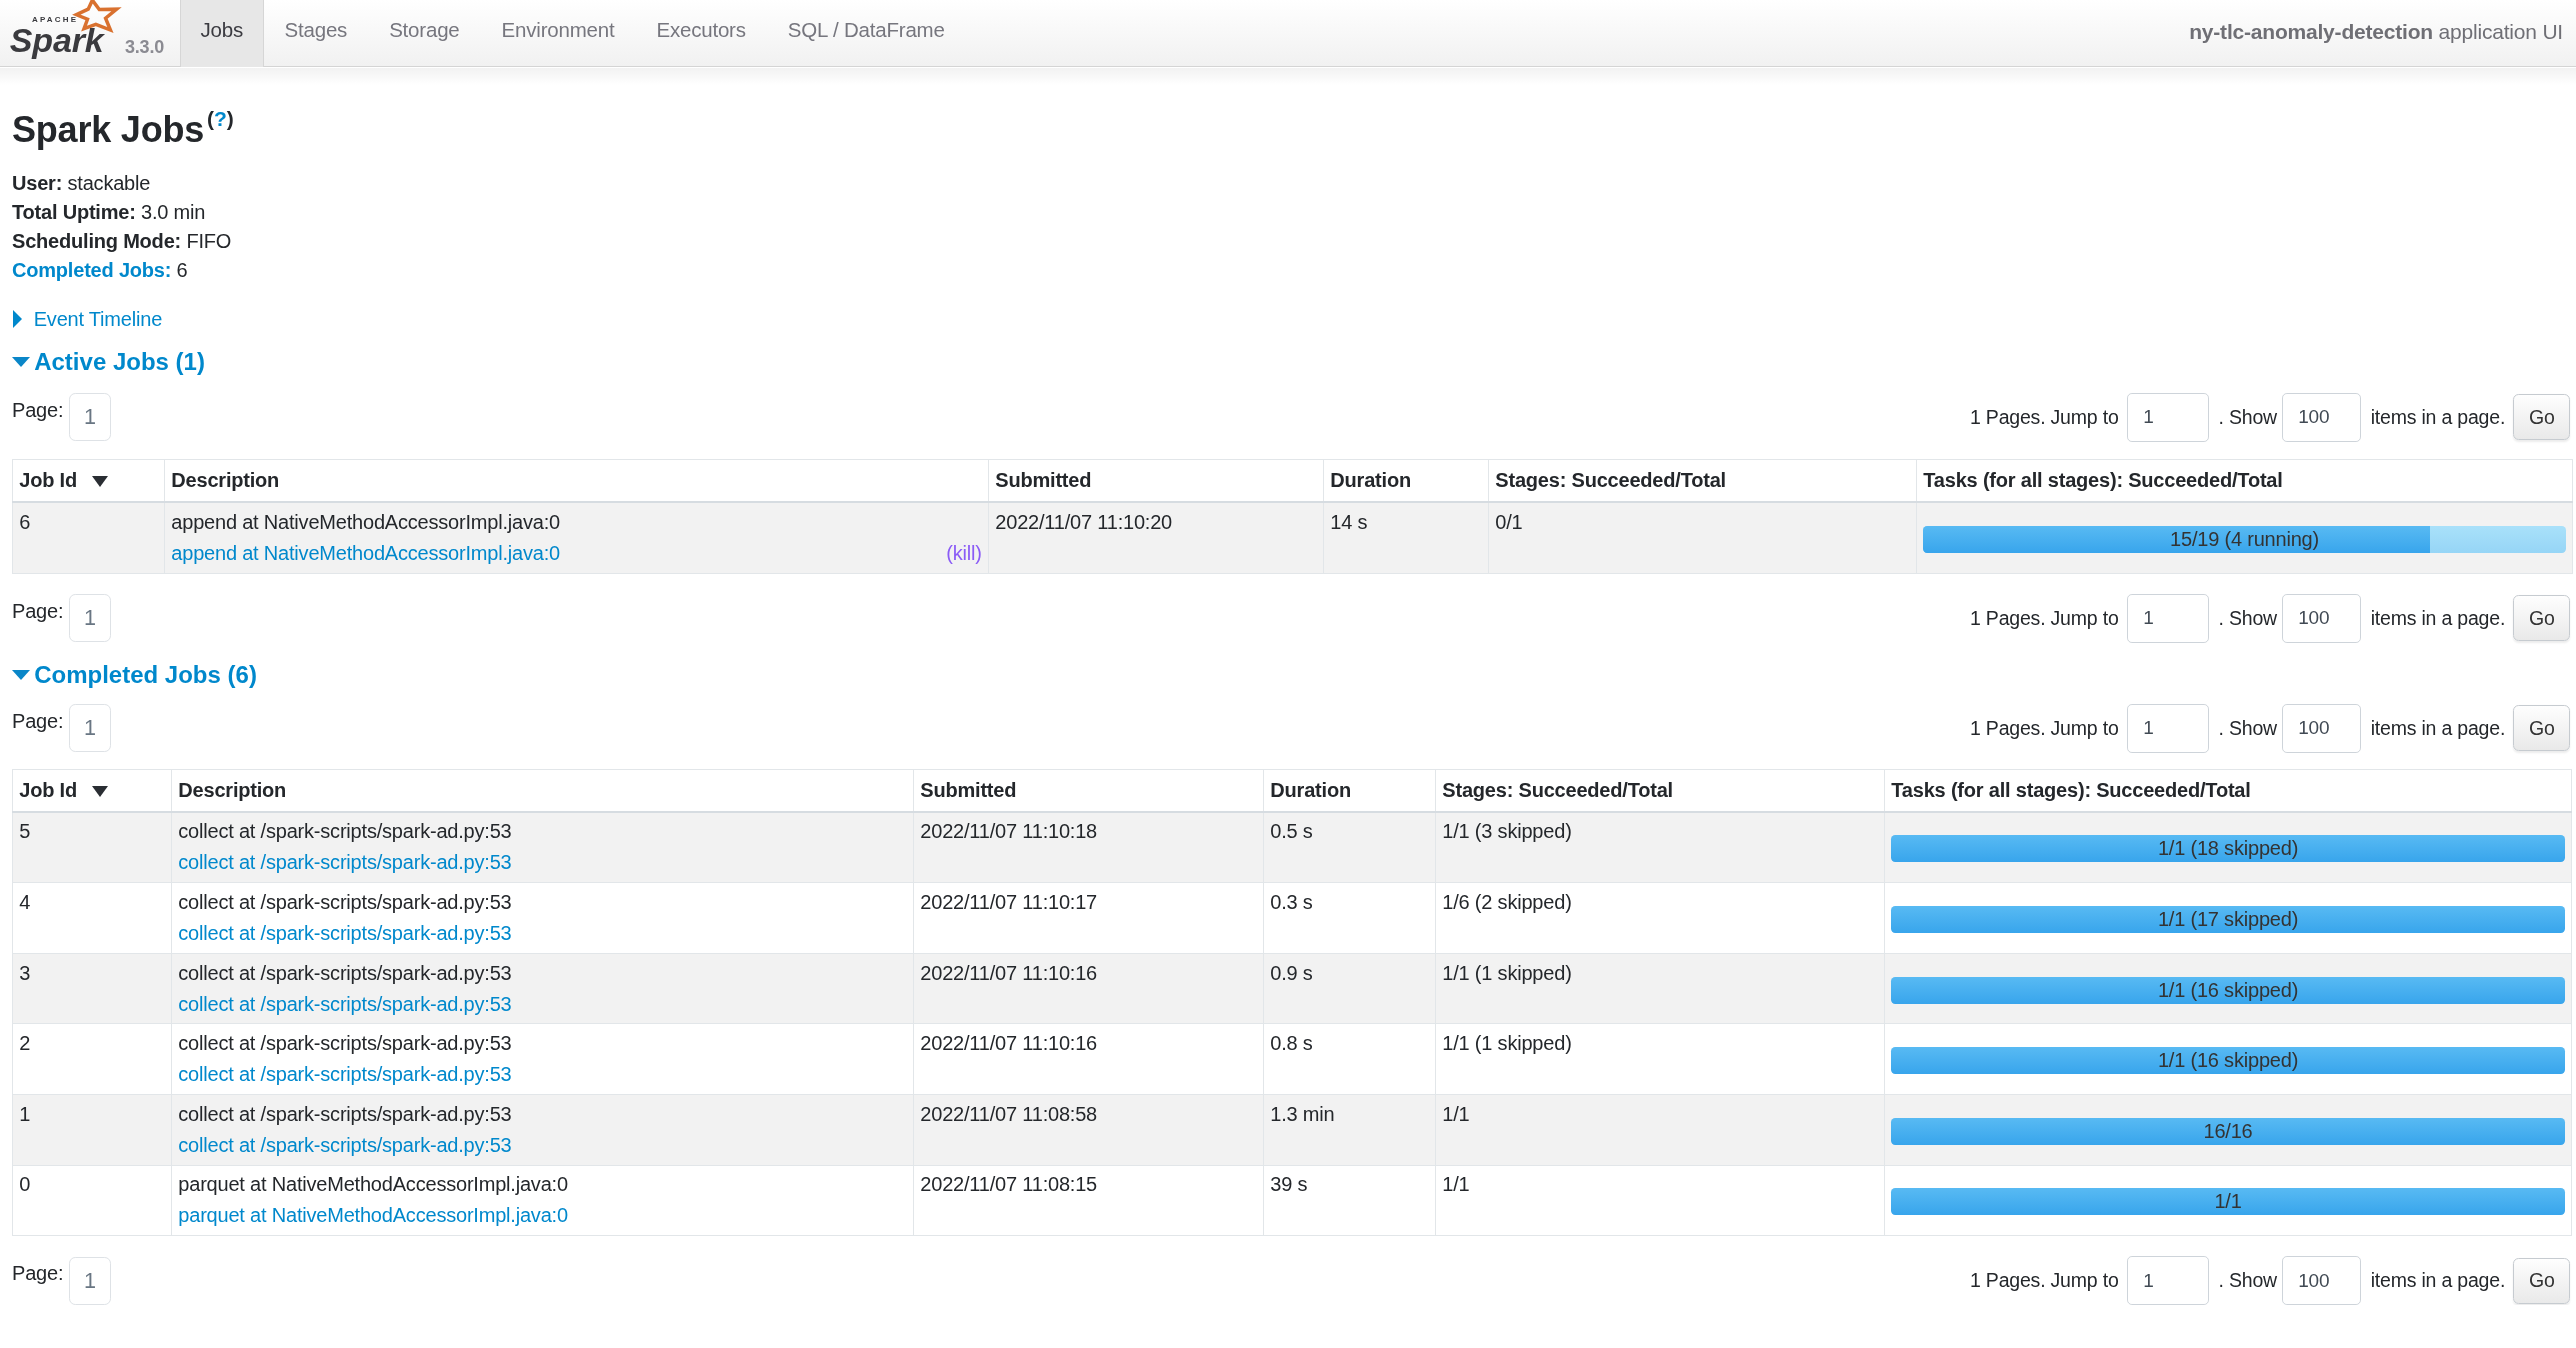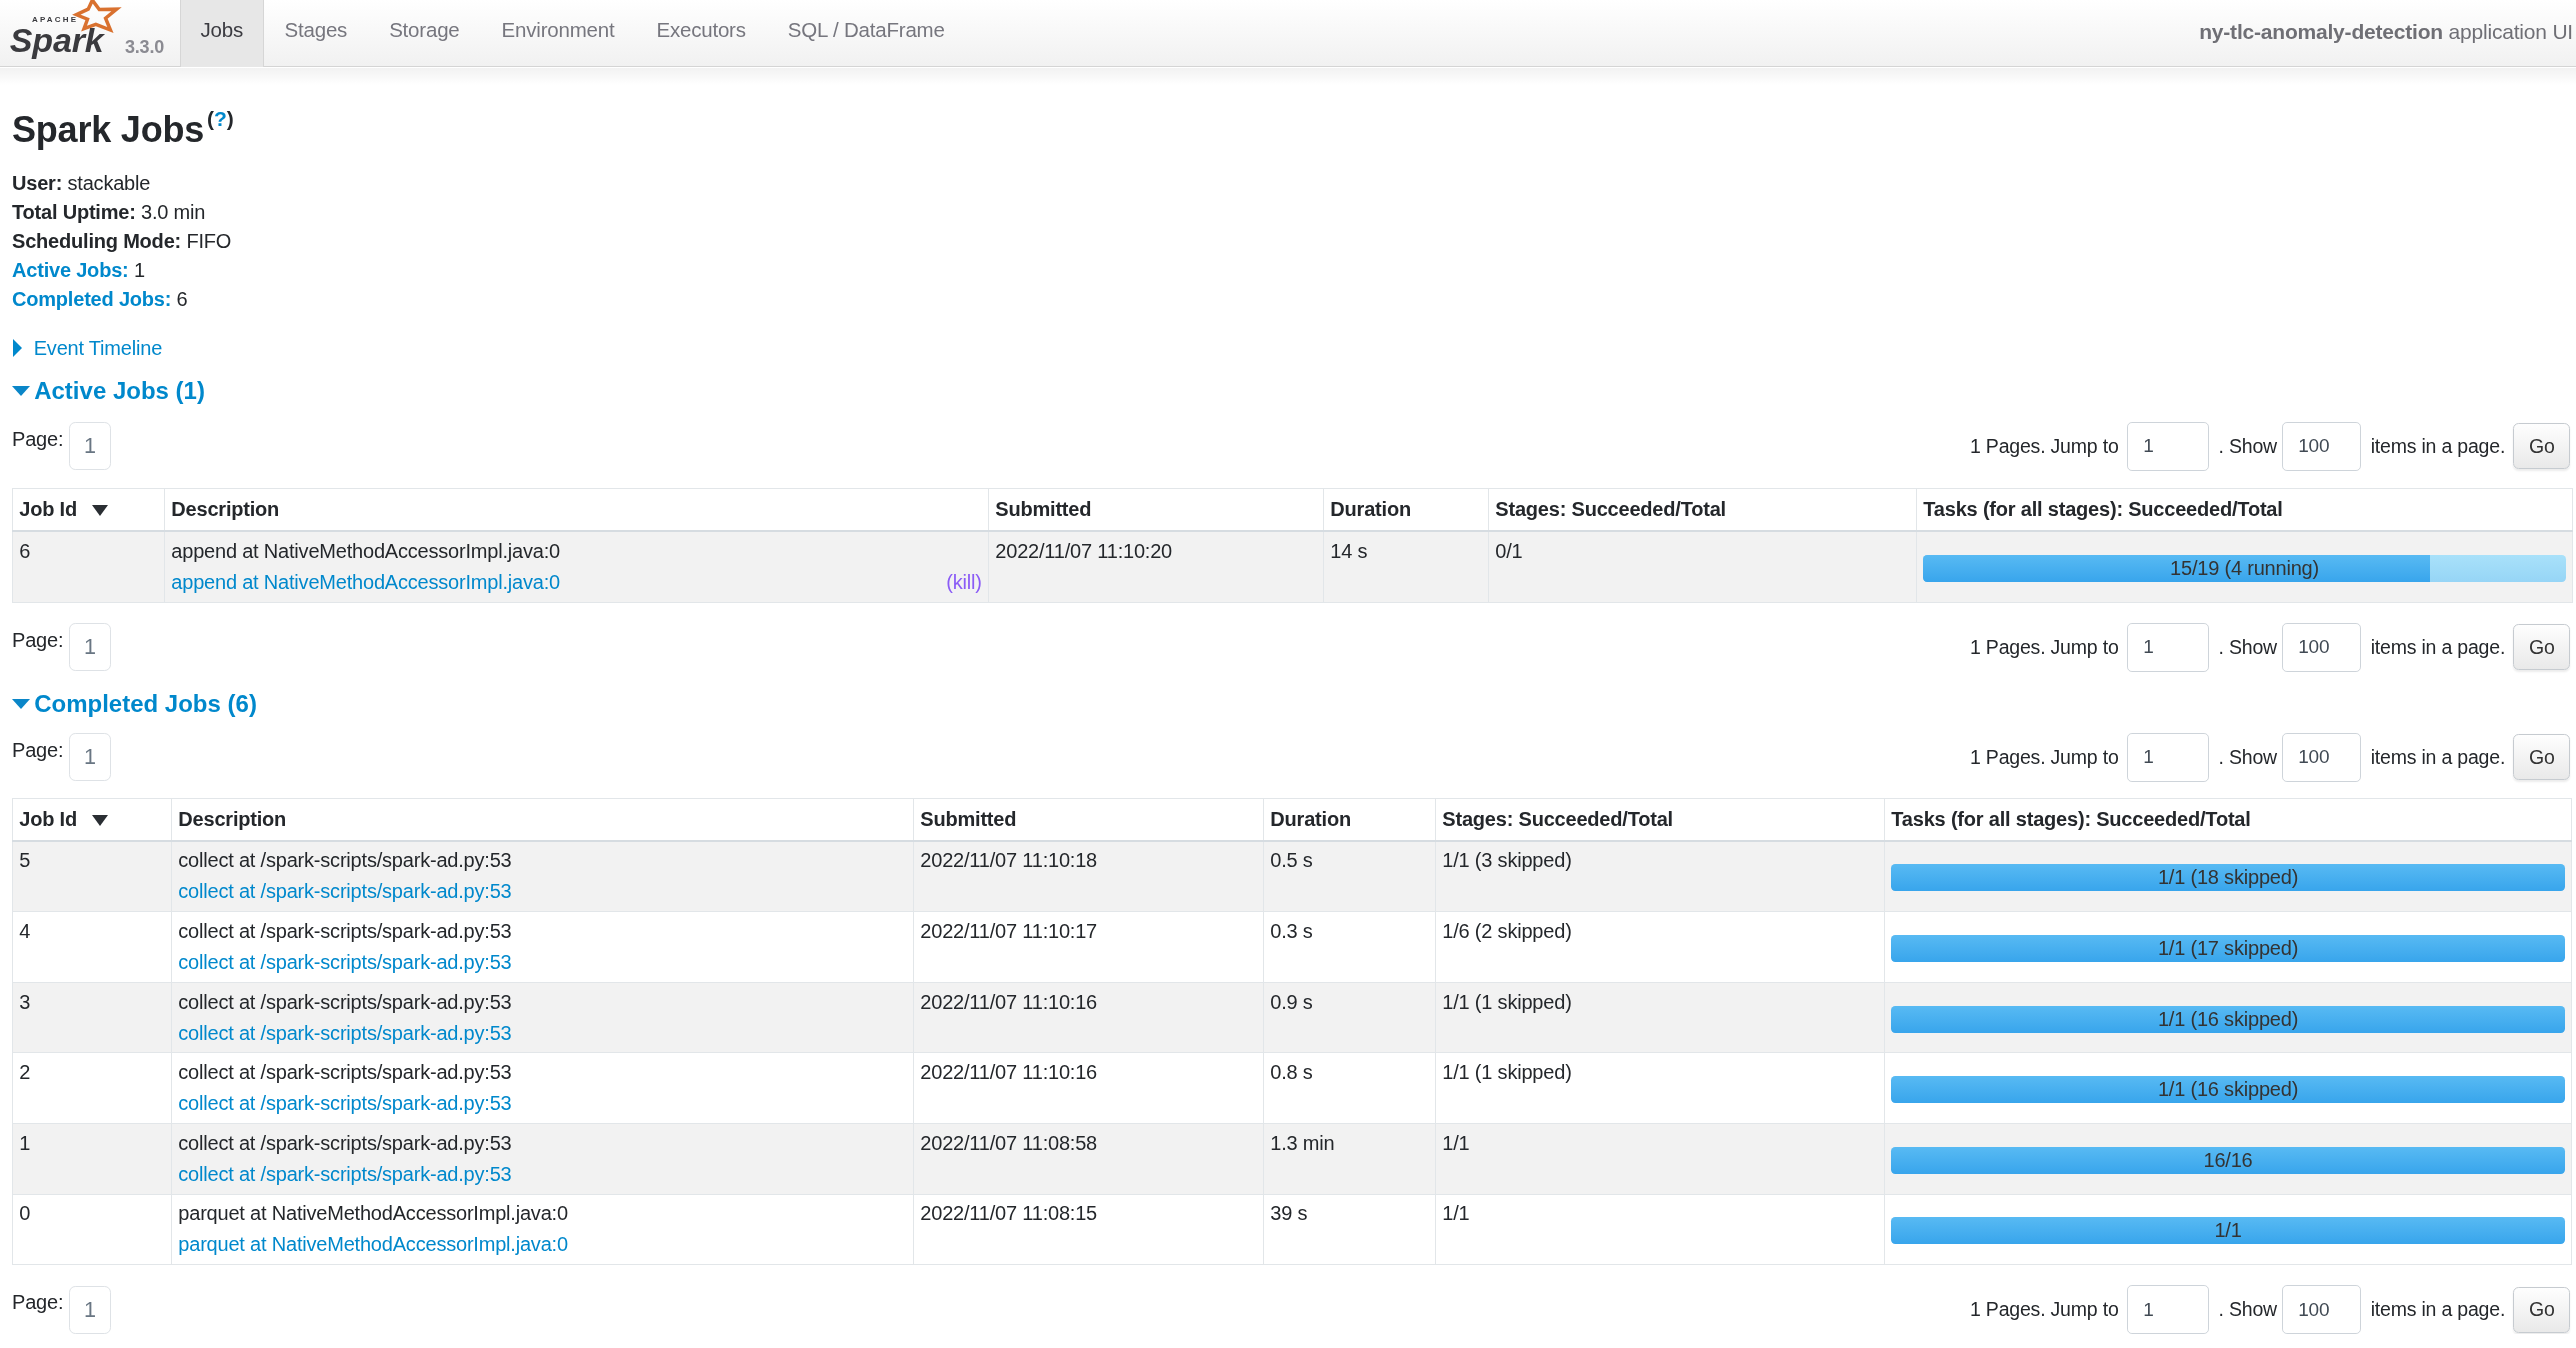--- a/index.html
+++ b/index.html
@@ -6,21 +6,21 @@
 html,body { margin:0; padding:0; background:#fff; }
 body { font-family:"Liberation Sans",sans-serif; font-size:20px; letter-spacing:-0.2px; color:#24272b; width:2576px; overflow:hidden; }
 a { color:#0088cc; text-decoration:none; }
 
 .navbar { position:relative; height:67px; background:linear-gradient(#ffffff,#f1f1f1); border-bottom:1.4px solid #d4d4d4; z-index:5; }
 .navshadow { position:absolute; left:0; top:68px; width:100%; height:16.7px; background:linear-gradient(#f2f2f2,rgba(255,255,255,0)); z-index:4; }
 .version { position:absolute; left:125px; top:37px; font-size:18px; font-weight:bold; color:#8b8b92; }
 .navtabs { position:absolute; left:180px; top:0; height:67px; display:flex;justify-content:flex-end; }
 .navtabs .item { display:flex; align-items:center; height:67px; padding:0 21px 7px 21px; font-size:20.5px; color:#76767e; }
 .navtabs .item.active { padding:0 19.5px 7px 19.5px; background:#e7e7e7; border-left:1.4px solid #d6d6d6; border-right:1.4px solid #d6d6d6; color:#3b3b41; }
-.apptitle { position:absolute; right:3px; top:20px; font-size:21px; color:#6f6f75; }
+.apptitle { position:absolute; right:13px; top:20px; font-size:21px; color:#6f6f75; }
 .apptitle b { font-weight:bold; }
 
 .container { padding:0 5.6px 0 12px; }
 h3.pagetitle { font-size:36px; line-height:45px; font-weight:bold; margin:40px 0 0 0; color:#24272b; }
 h3.pagetitle .sup { font-size:21px; position:relative; top:-16px; margin-left:2.8px; font-weight:bold; letter-spacing:0; }
 h3.pagetitle .sup .q { color:#0088cc; }
 ul.summary { list-style:none; margin:12px 0 0 0; padding:0; line-height:29px; }
 ul.summary b { font-weight:bold; }
 .evtl { margin-top:20px; height:28.5px; display:flex; align-items:center; }
 .tri-r { width:0; height:0; border-top:9px solid transparent; border-bottom:9px solid transparent; border-left:9.7px solid #0088cc; margin-left:0.7px; margin-right:12px; }
@@ -72,21 +72,20 @@
   </div>
   <div class="apptitle"><b>ny-tlc-anomaly-detection</b> application UI</div>
 </div>
 <div class="navshadow"></div>
 <div class="container">
   <h3 class="pagetitle">Spark Jobs<span class="sup">(<span class="q">?</span>)</span></h3>
   <ul class="summary">
     <li><b>User:</b> stackable</li>
     <li><b>Total Uptime:</b> 3.0 min</li>
     <li><b>Scheduling Mode:</b> FIFO</li>
-    <li><a href="#"><b>Active Jobs:</b></a> 1</li>
     <li><a href="#"><b>Completed Jobs:</b></a> 6</li>
   </ul>
   <div class="evtl">
       <span class="tri-r"></span>
       <a href="#">Event Timeline</a>
     </div>
   <h4 class="section" style="margin:8.3px 0 0 0;"><span class="tri-d"></span>Active Jobs (1)</h4>
   <div class="pagerow pgr1">
     <div class="pr-left">
         <span class="plabel">Page:</span>

